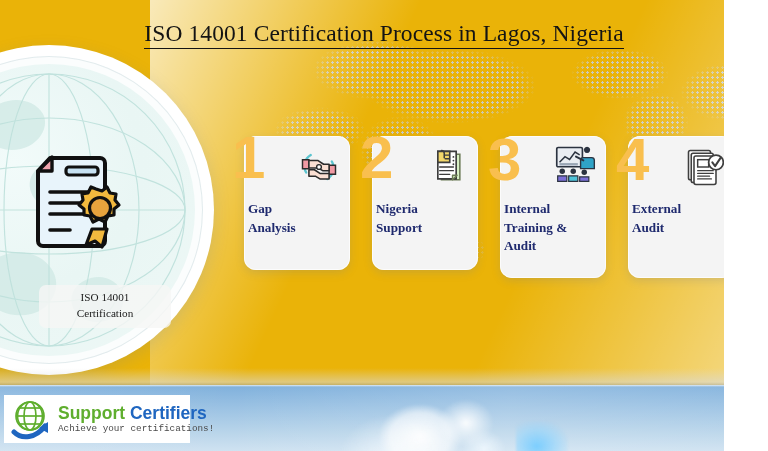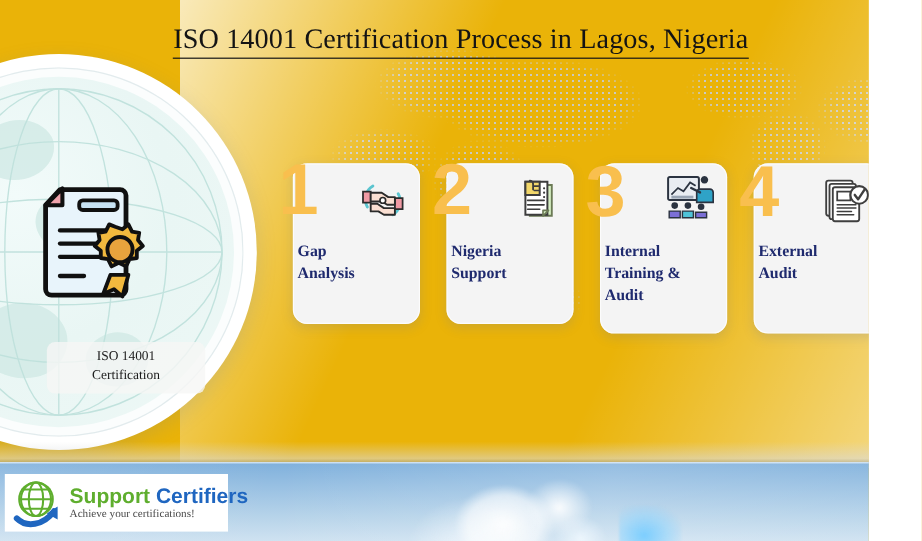--- a/index.html
+++ b/index.html
@@ -245,21 +245,21 @@
   .logo-name {
     font-family: "Liberation Sans", sans-serif;
     font-weight: bold;
     font-size: 17.5px;
     line-height: 20px;
     white-space: nowrap;
   }
   .logo-vertex { color: #5fae2e; }
   .logo-certifiers { color: #1f66c0; text-align: right; }
   .logo-tag {
-    font-family: Liberation Serif, serif;
+    font-family: Liberation Mono, monospace;
     font-size: 9.3px;
     line-height: 12px;
     color: #4a4a4a;
     white-space: nowrap;
   }
 
   
   .pre-footer-shadow {
     position: absolute;
     left: 0; top: 368px; width: 768px; height: 18px;

